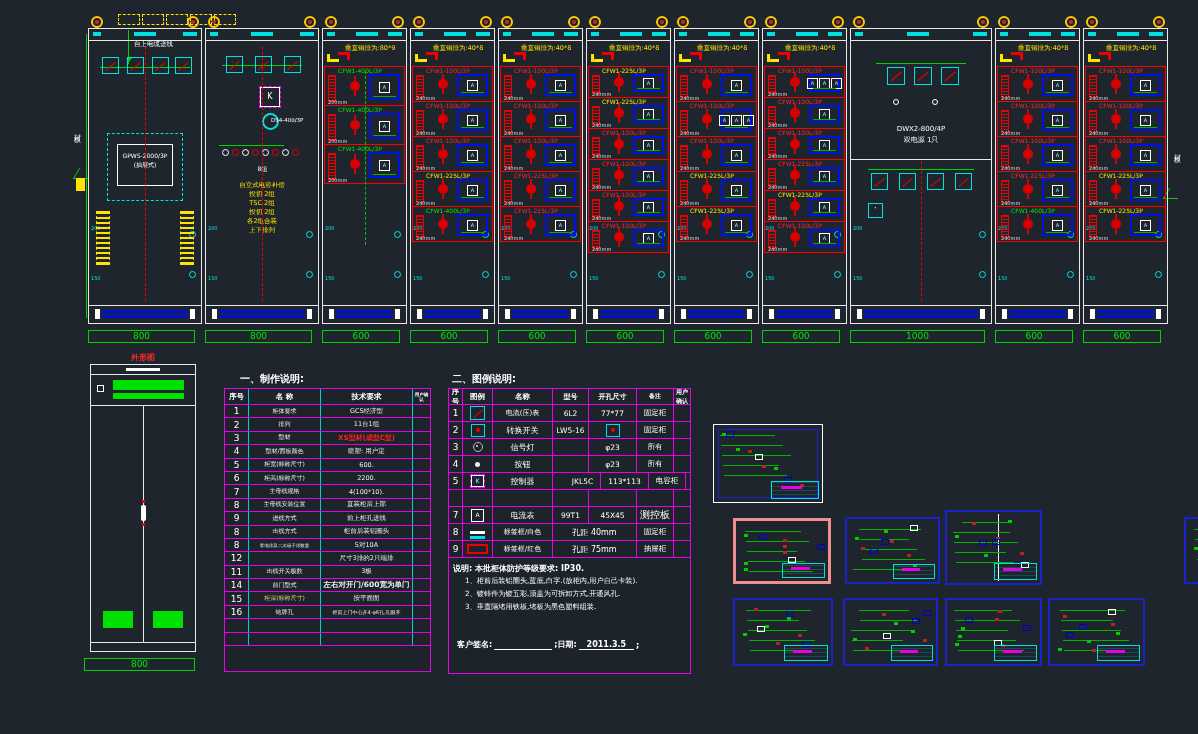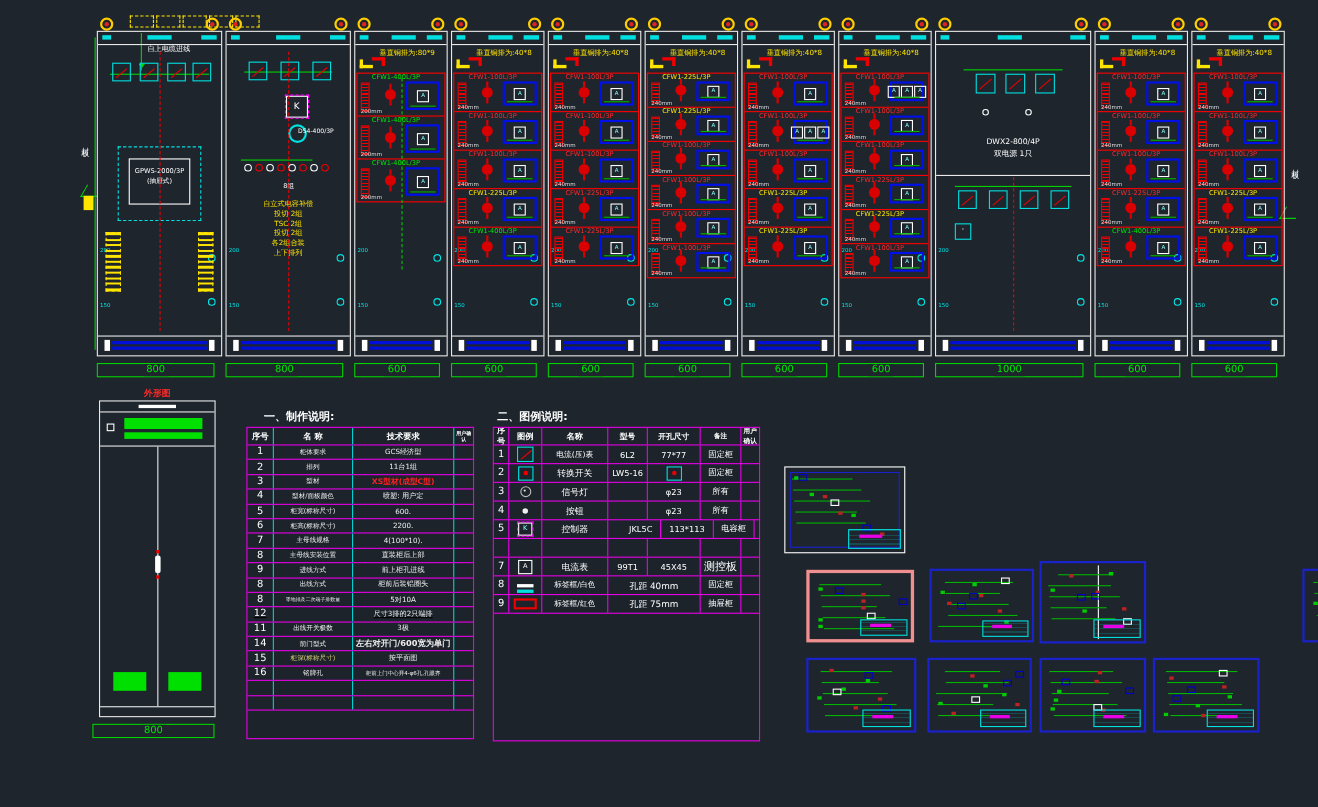--- a/index.html
+++ b/index.html
@@ -999,21 +999,21 @@
       <div class="tc nm" style="width: 72px;">出线方式</div>
       <div class="tc val" style="width: 92px;">柜前后装铝圈头</div>
       <div class="tc " style="width: 17px;"></div>
     </div>
     <div class="trow" style="height: 13.4px;">
       <div class="tc no" style="width: 24px;">8</div>
       <div class="tc nm" style="width: 72px; font-size: 4.5px;">零地排及二次端子排数量</div>
       <div class="tc val" style="width: 92px;">5对10A</div>
       <div class="tc " style="width: 17px;"></div>
     </div>
-    <div class="trow" style="height: 13.4px; text-decoration: underline;">
+    <div class="trow" style="height: 13.4px;">
       <div class="tc no" style="width: 24px;">12</div>
       <div class="tc nm" style="width: 72px;"></div>
       <div class="tc val" style="width: 92px;">尺寸3排的2只端排</div>
       <div class="tc " style="width: 17px;"></div>
     </div>
     <div class="trow" style="height: 13.4px;">
       <div class="tc no" style="width: 24px;">11</div>
       <div class="tc nm" style="width: 72px;">出线开关极数</div>
       <div class="tc val" style="width: 92px;">3极</div>
       <div class="tc " style="width: 17px;"></div>
@@ -1150,20 +1150,33 @@
     </div>
     <div class="trow" style="height: 17px;">
       <div class="tc no" style="width: 14px;">9</div>
       <div class="tc " style="width: 30px;">
         <span class="ic i-stripr"></span>
       </div>
       <div class="tc " style="width: 60px; font-size: 7px; color: rgb(255, 255, 255);">标签框/红色</div>
       <div class="tc " style="width: 84px; font-size: 8px; color: rgb(255, 255, 255);">孔距 75mm</div>
       <div class="tc " style="width: 37px; font-size: 7.5px; color: rgb(255, 255, 255);">抽屉柜</div>
       <div class="tc " style="width: 16px;"></div>
+    </div>
+    <div style="position: relative; height: 100px;">
+      <div class="notes-line" style="left: 4px; top: 5px; font-size: 8px; font-weight: bold;">说明: 本批柜体防护等级要求: IP30.</div>
+      <div class="notes-line" style="left: 16px; top: 18px; font-size: 7.2px; font-weight: normal;">1、柜前后装铝圈头,蓝底,白字.(放柜内,用户自己卡装).</div>
+      <div class="notes-line" style="left: 16px; top: 31px; font-size: 7.2px; font-weight: normal;">2、镀锌件为镀五彩,顶盖为可拆卸方式,开通风孔.</div>
+      <div class="notes-line" style="left: 16px; top: 44px; font-size: 7.2px; font-weight: normal;">3、垂直隔堵用铁板,堵板为黑色塑料组装.</div>
+      <div style="position: absolute; left: 8px; bottom: 8px; display: flex; align-items: flex-end; gap: 2px; color: rgb(255, 255, 255); font-size: 8px; font-weight: bold;">
+        <div>客户签名:</div>
+        <div style="width: 58px; border-bottom: 1px solid rgb(255, 255, 255); height: 9px;"></div>
+        <div>;日期:</div>
+        <div class="u" style="padding: 0px 8px;">2011.3.5</div>
+        <div>;</div>
+      </div>
     </div>
   </div>
 
 <div id="thumbs">
     <div class="thumb tb-white" style="left: 713px; top: 424px; width: 110px; height: 79px;">
       <div style="position: absolute; inset: 4px; border: 1px solid rgb(26, 34, 204);"></div>
       <div class="mark" style="left: 6px; top: 10px; width: 55px; height: 1px; background: rgb(0, 180, 0);"></div>
       <div class="mark" style="left: 7px; top: 20px; width: 62px; height: 1px; background: rgb(0, 180, 0);"></div>
       <div class="mark" style="left: 8px; top: 30px; width: 69px; height: 1px; background: rgb(0, 180, 0);"></div>
       <div class="mark" style="left: 9px; top: 40px; width: 56px; height: 1px; background: rgb(0, 180, 0);"></div>

